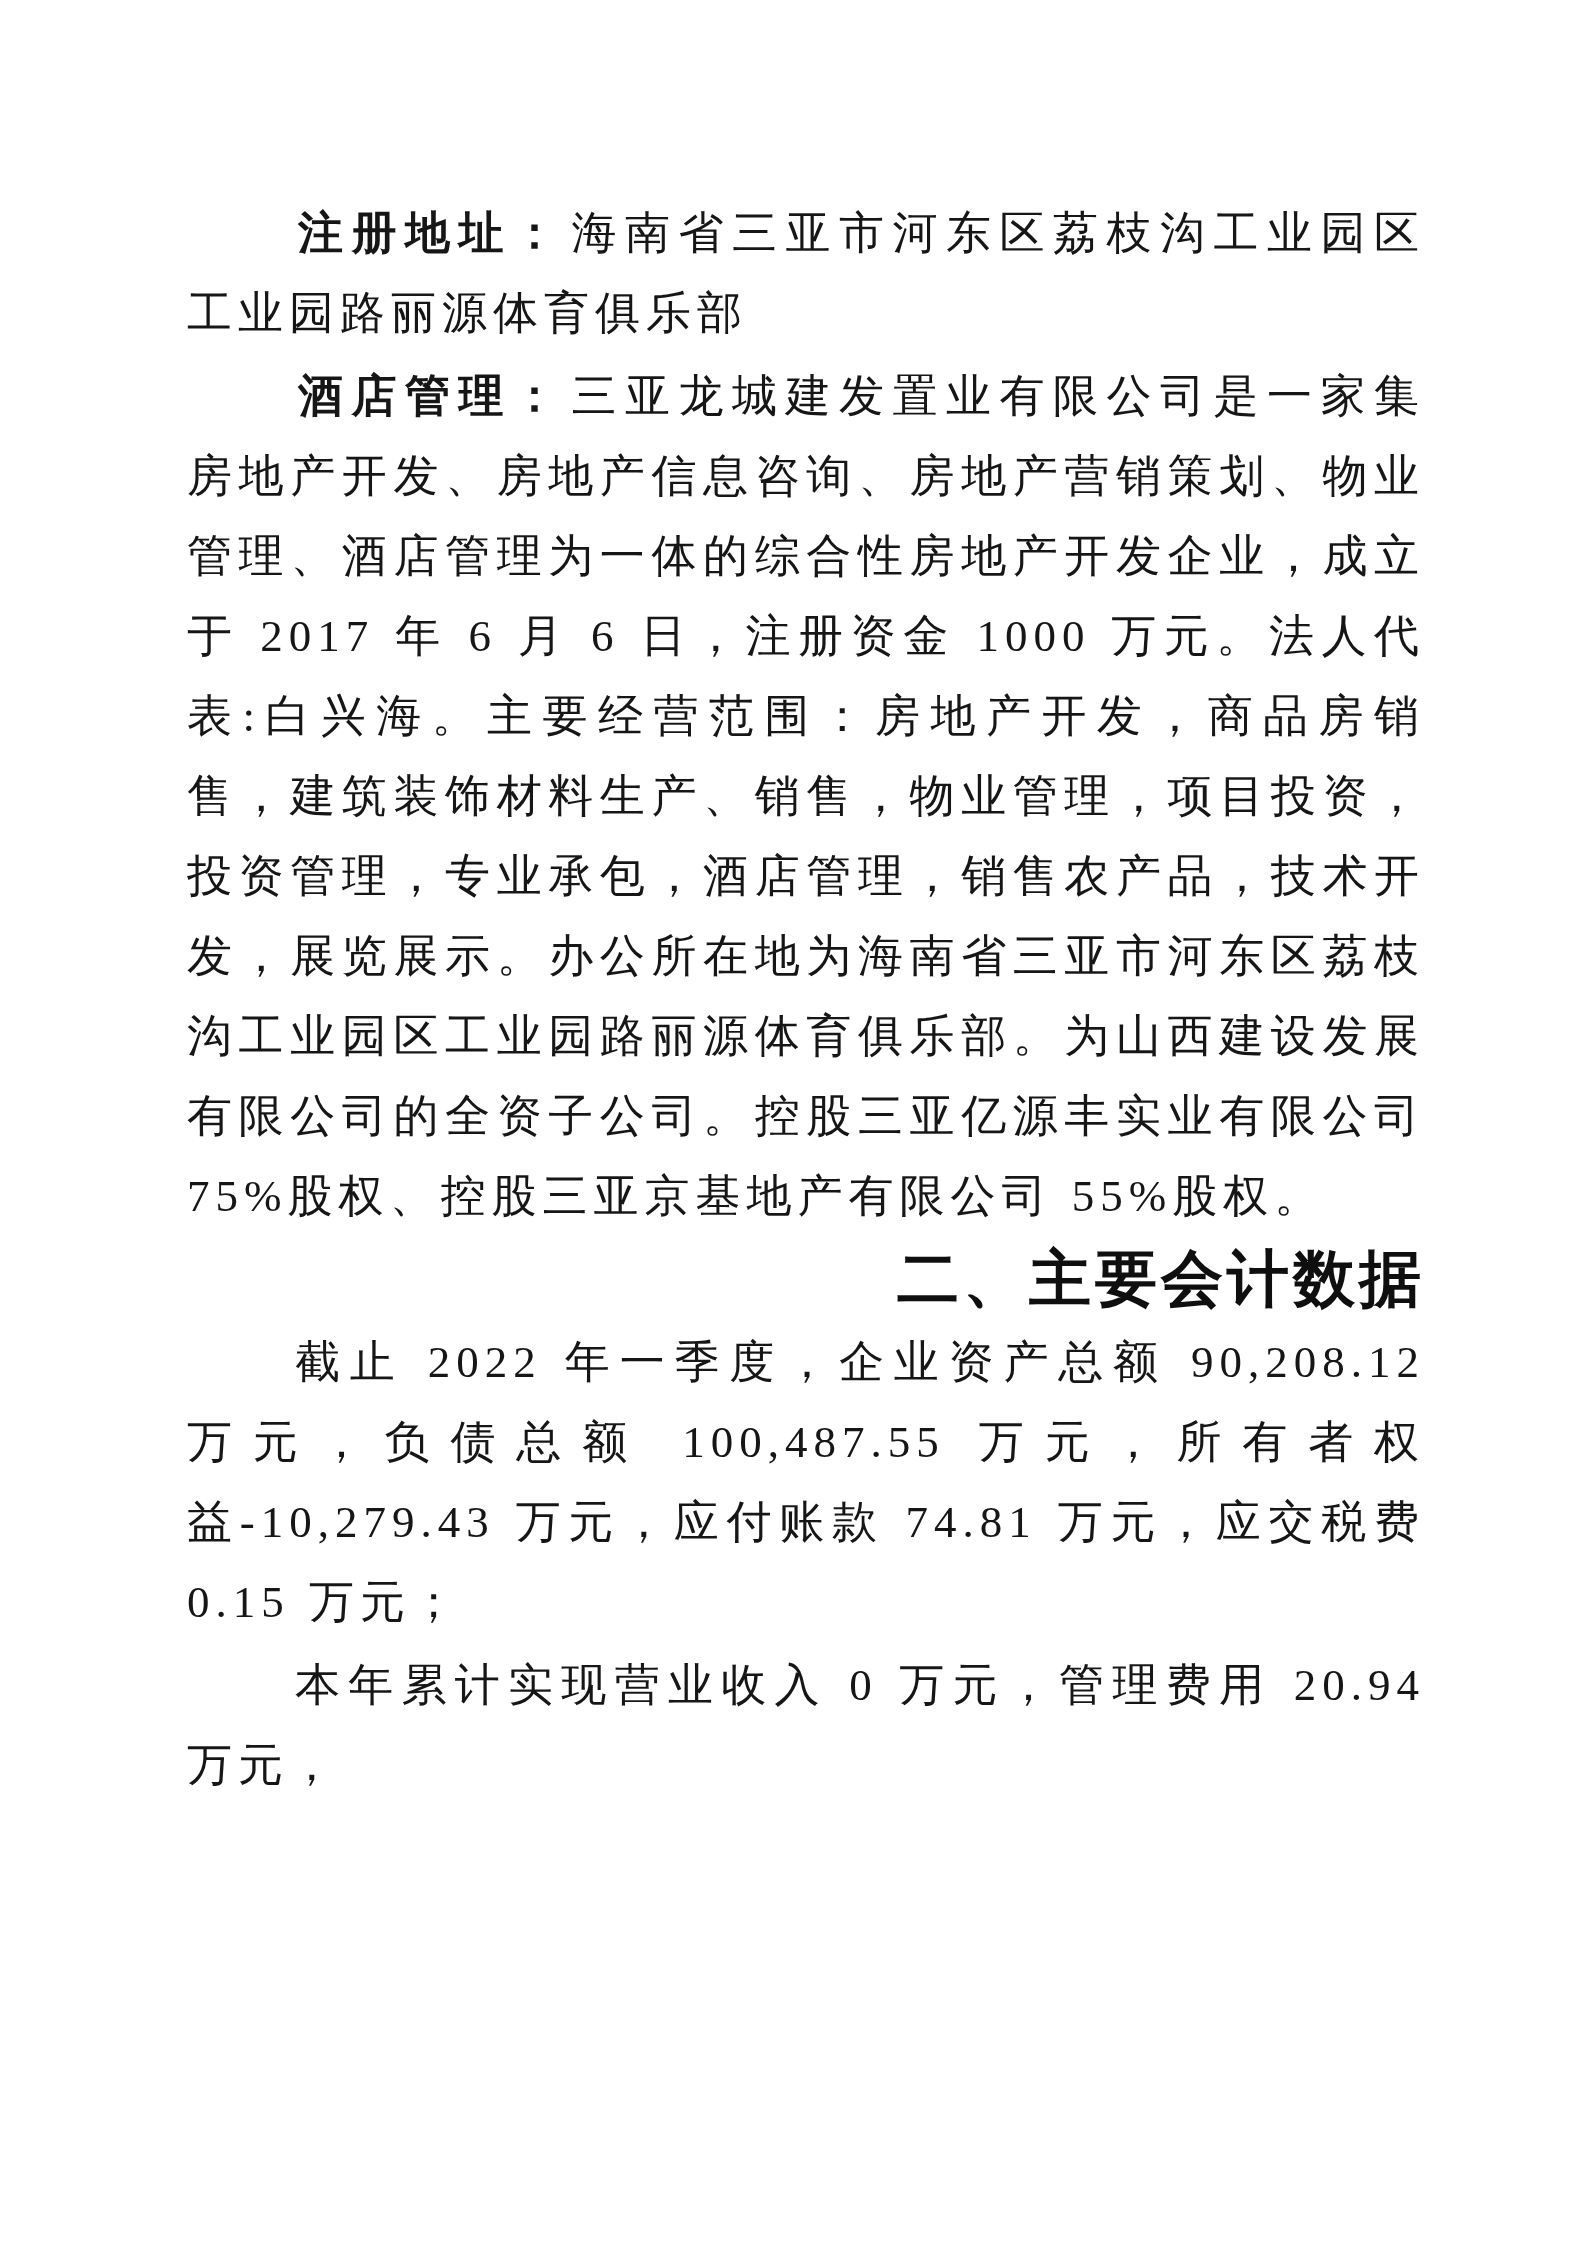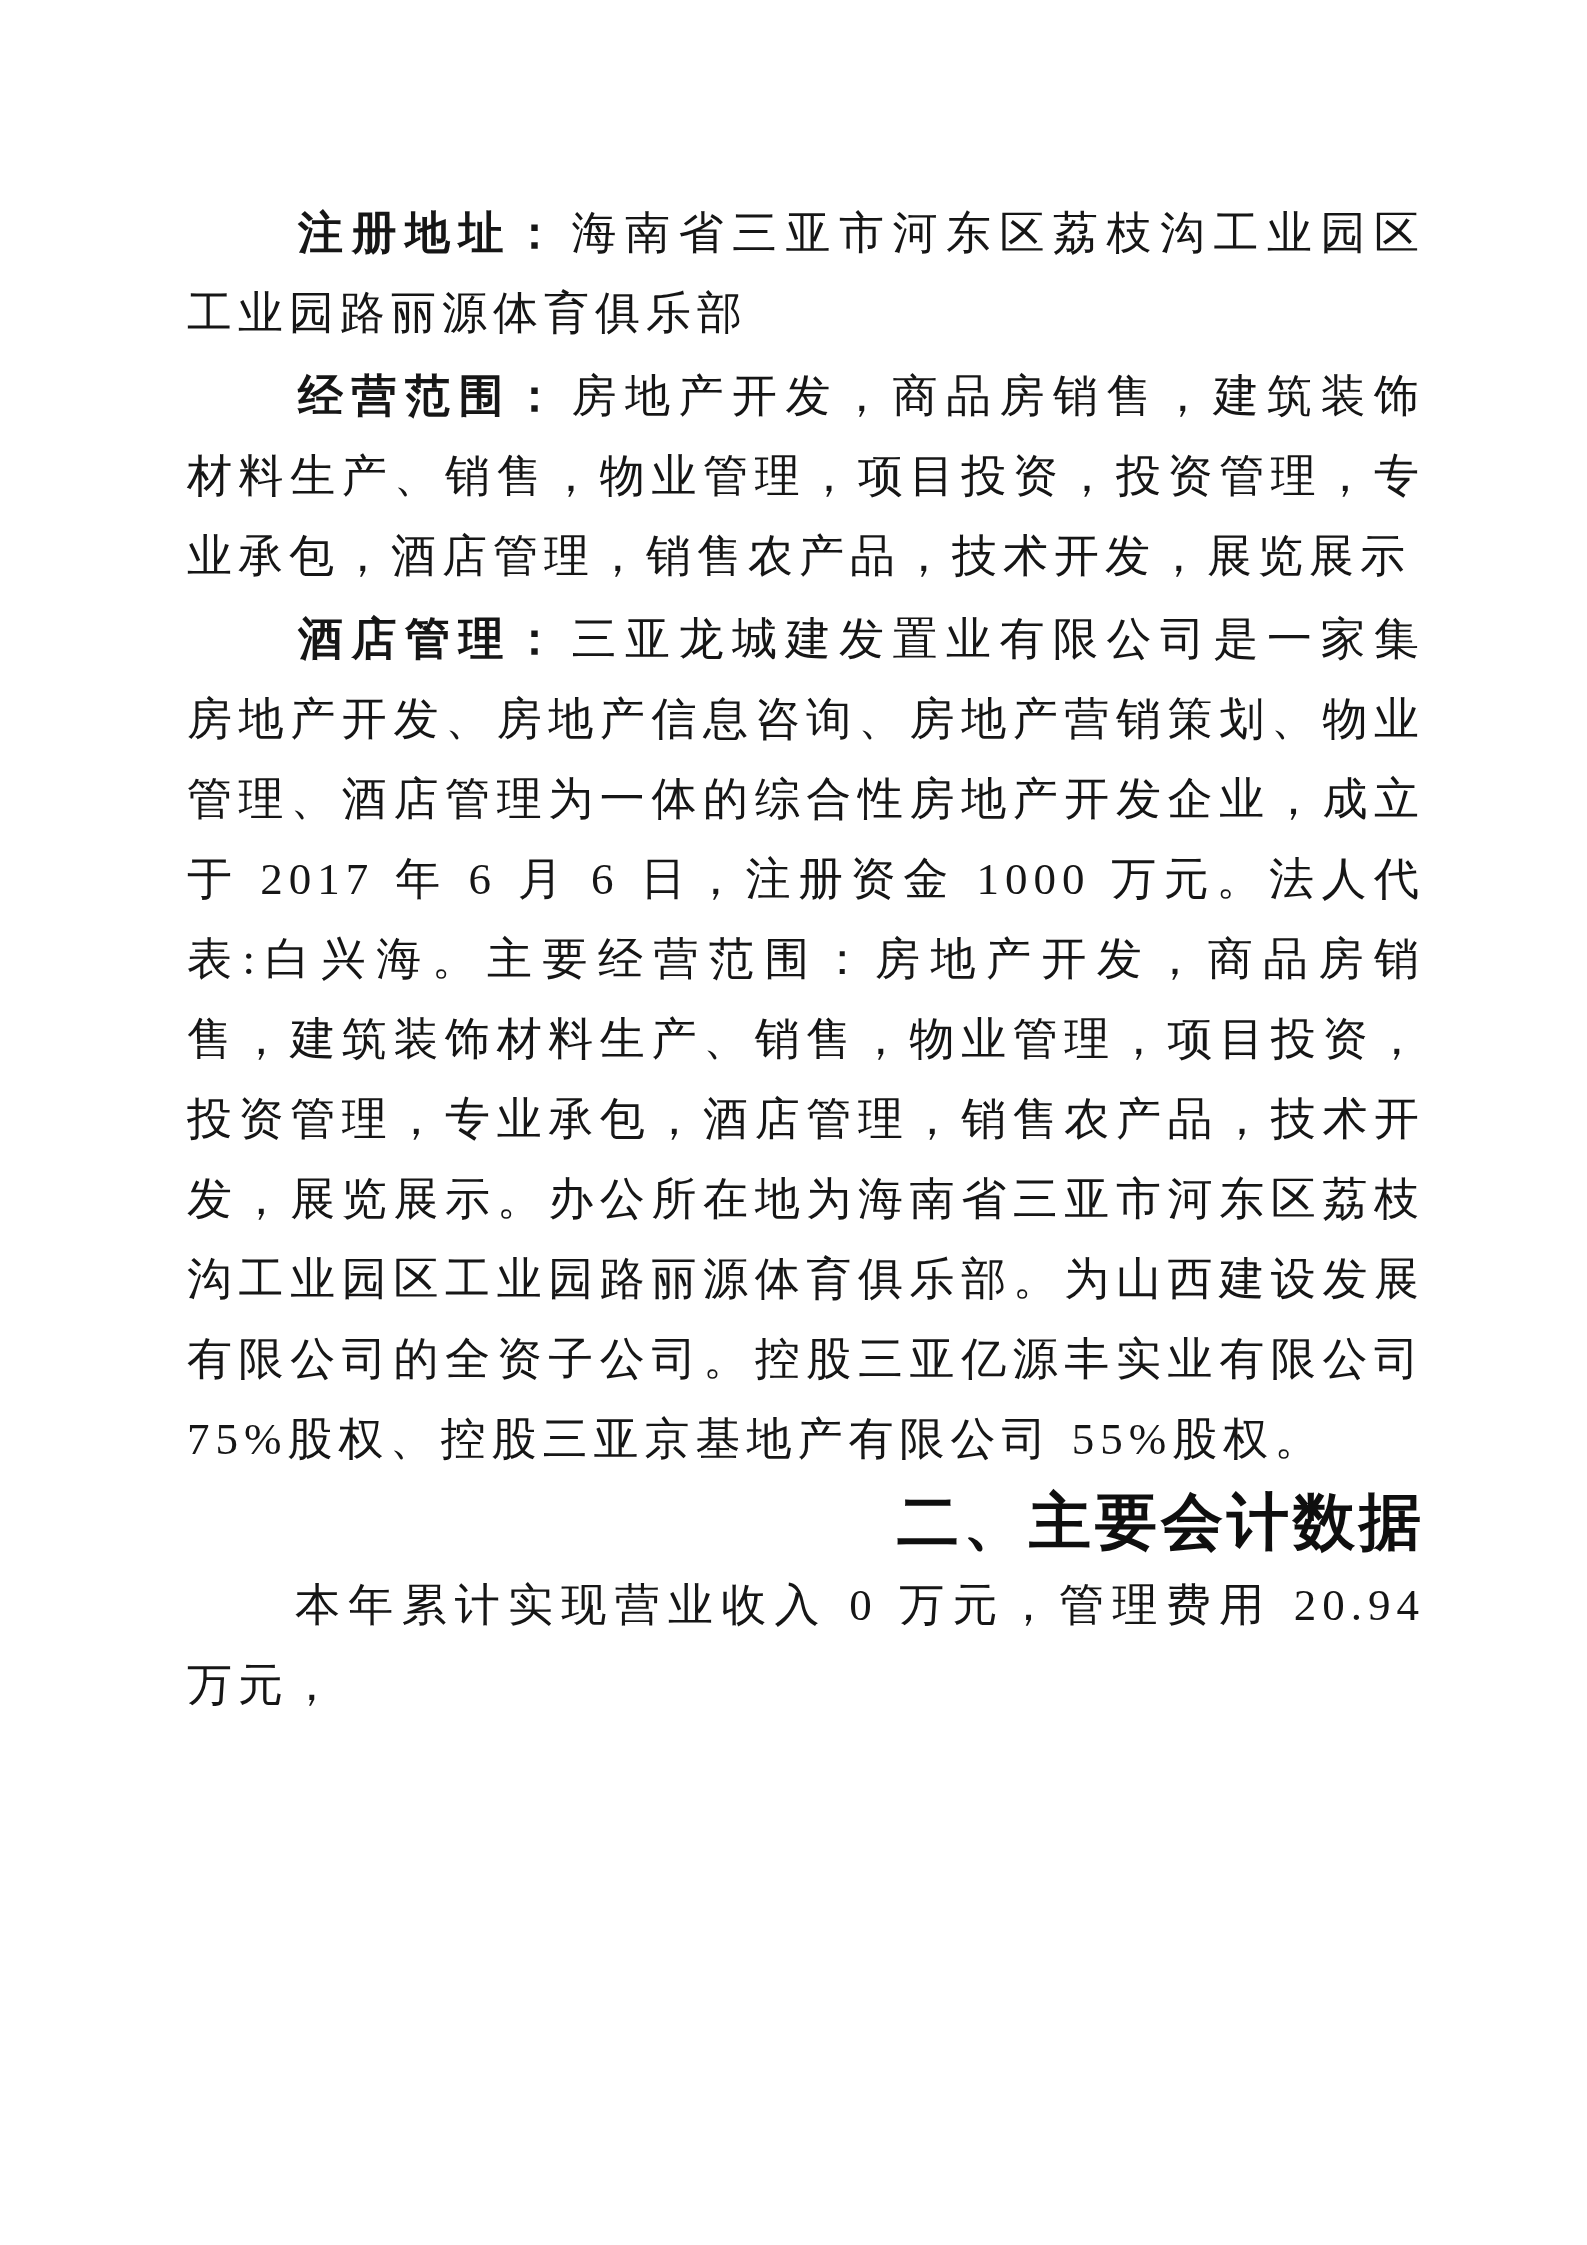--- a/index.html
+++ b/index.html
@@ -42,25 +42,25 @@
   }
 </style>
 </head>
 <body>
 
 <div class="page">
   <div class="content">
 
     <p class="para"><b class="label">注册地址：</b><span>海南省三亚市河东区荔枝沟工业园区工业园路丽源体育俱乐部</span></p>
 
-    <p class="para"><b class="label">经营范围：</b><span>房地产开发，商品房销售，建筑装饰材料生产、销售，物业管理，项目投资，投资管理，专业承包，酒店管理，销售农产品，技术开发，展览展示</span></p>
 
 
 
     <p class="para"><b class="label">酒店管理：</b><span>三亚龙城建发置业有限公司是一家集房地产开发、房地产信息咨询、房地产营销策划、物业管理、酒店管理为一体的综合性房地产开发企业，成立于 2017 年 6 月 6 日，注册资金 1000 万元。法人代表:白兴海。主要经营范围：房地产开发，商品房销售，建筑装饰材料生产、销售，物业管理，项目投资，投资管理，专业承包，酒店管理，销售农产品，技术开发，展览展示。办公所在地为海南省三亚市河东区荔枝沟工业园区工业园路丽源体育俱乐部。为山西建设发展有限公司的全资子公司。控股三亚亿源丰实业有限公司 75%股权、控股三亚京基地产有限公司 55%股权。</span></p>
 
     <h2 class="heading">二、主要会计数据</h2>
 
+    <p class="para">截止 2022 年一季度，企业资产总额 90,208.12 万元，负债总额 100,487.55 万元，所有者权益-10,279.43 万元，应付账款 74.81 万元，应交税费 0.15 万元；</p>
 
     <p class="para">本年累计实现营业收入 0 万元，管理费用 20.94 万元，</p>
 
   </div>
 </div>
 
 </body></html>

